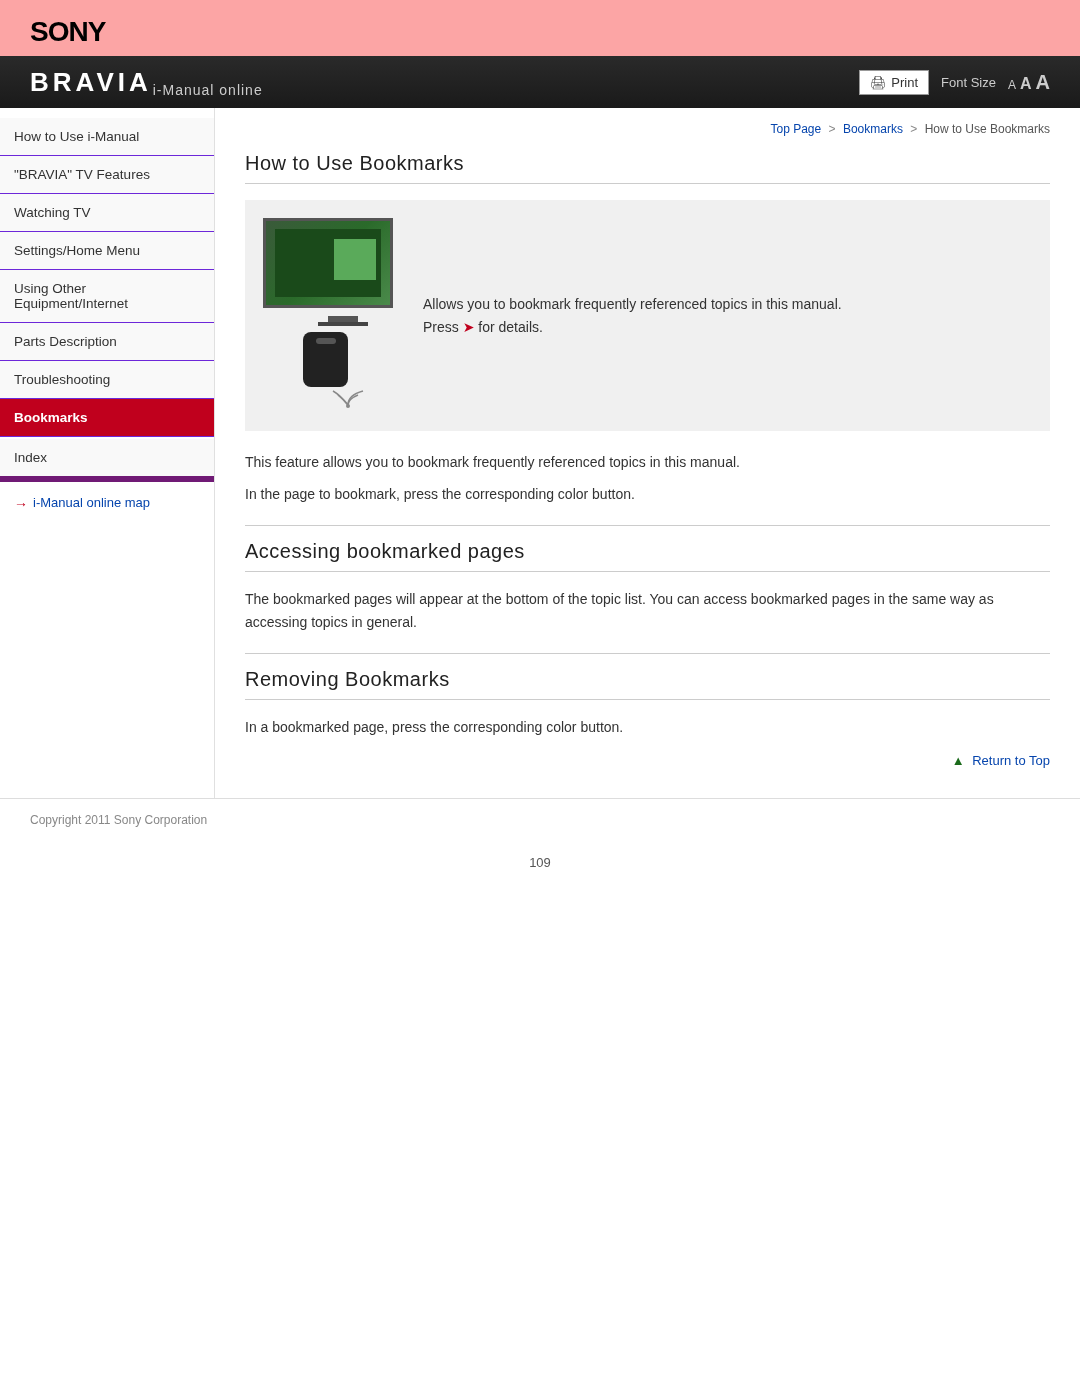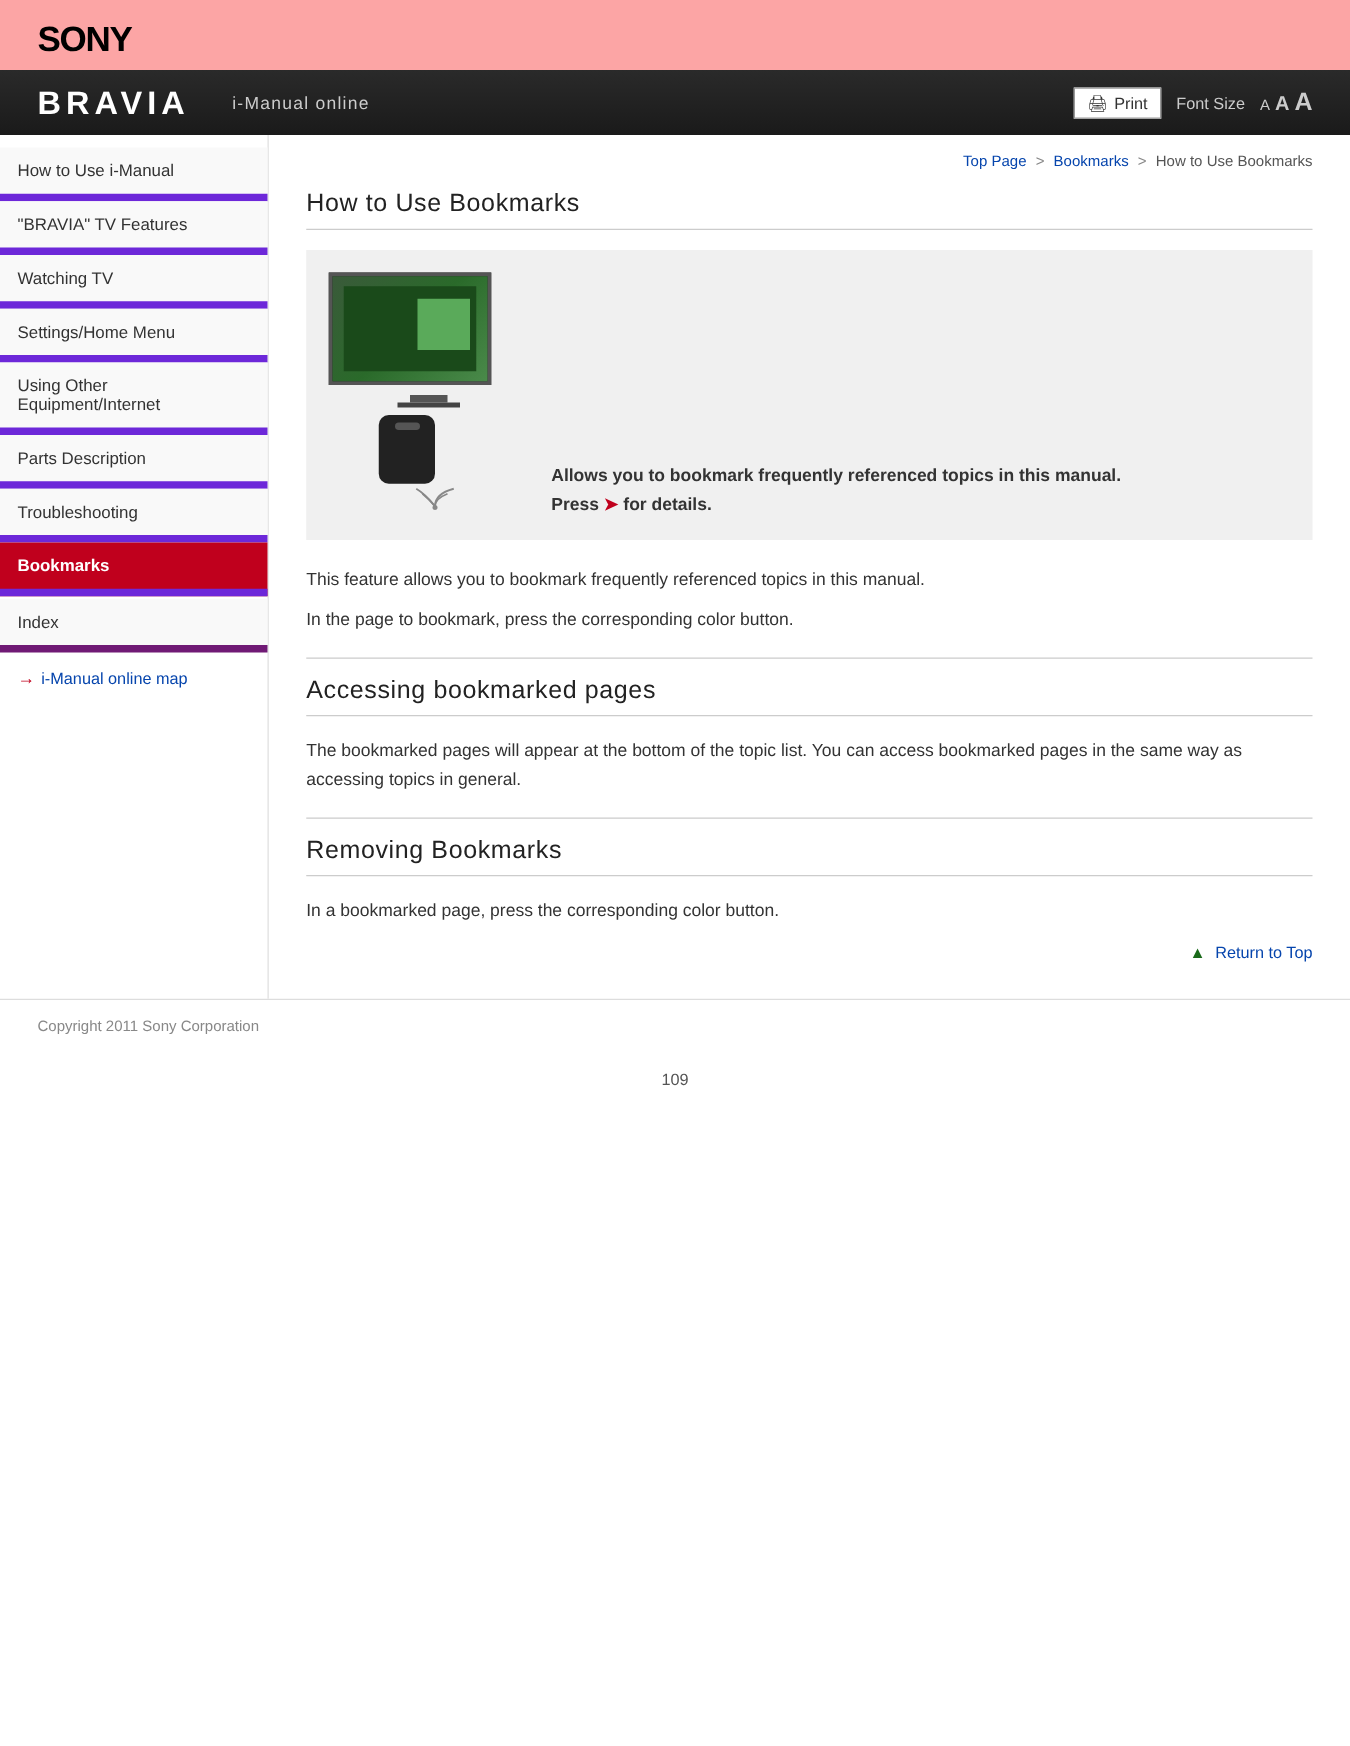--- a/index.html
+++ b/index.html
@@ -38,22 +38,22 @@
     .top-bar {
       background: linear-gradient(to bottom, #2a2a2a, #1a1a1a);
       display: flex;
       align-items: center;
       justify-content: space-between;
       padding: 0 30px;
       height: 52px;
     }
     .bravia-title {
       display: flex;
-      align-items: center;
-      gap: 34px;
+      align-items: flex-end;
+      gap: 1px;
     }
     .bravia-word {
       font-size: 26px;
       font-weight: 900;
       letter-spacing: 4px;
       color: #fff;
       font-family: 'Arial Black', Arial, sans-serif;
     }
     .bravia-subtitle {
       color: #ccc;
@@ -112,21 +112,21 @@
 
     
     .sidebar {
       width: 215px;
       min-width: 215px;
       padding: 10px 0;
       border-right: 1px solid #e0e0e0;
     }
     .sidebar-nav-item {
       padding: 11px 14px;
-      border-bottom: 6px solid #6d28d9;
+      border-bottom: 1px solid #6d28d9;
       font-size: 13.5px;
       cursor: pointer;
       color: #333;
       background: #f9f9f9;
     }
     .sidebar-nav-item.active {
       background: #c0001d;
       color: #fff;
       font-weight: bold;
     }
@@ -182,25 +182,23 @@
       padding-bottom: 8px;
       border-bottom: 1px solid #ccc;
       margin-bottom: 16px;
       letter-spacing: 0.5px;
     }
 
     
     .feature-box {
       background: #f0f0f0;
       display: flex;
-      gap: 18px;
       padding: 18px;
       margin-bottom: 20px;
-      align-items: flex-end;
-      font-weight: bold;
+      align-items: center;
     }
     .feature-image {
       width: 160px;
       min-width: 160px;
     }
     .tv-image-container {
       position: relative;
       width: 130px;
       height: 90px;
       background: #222;

